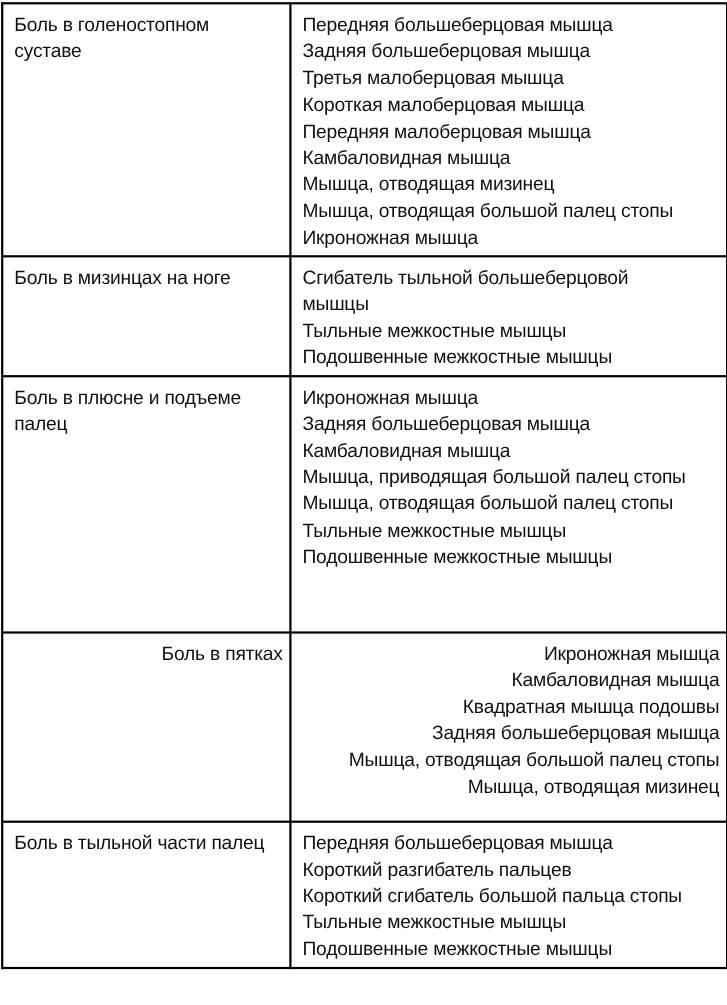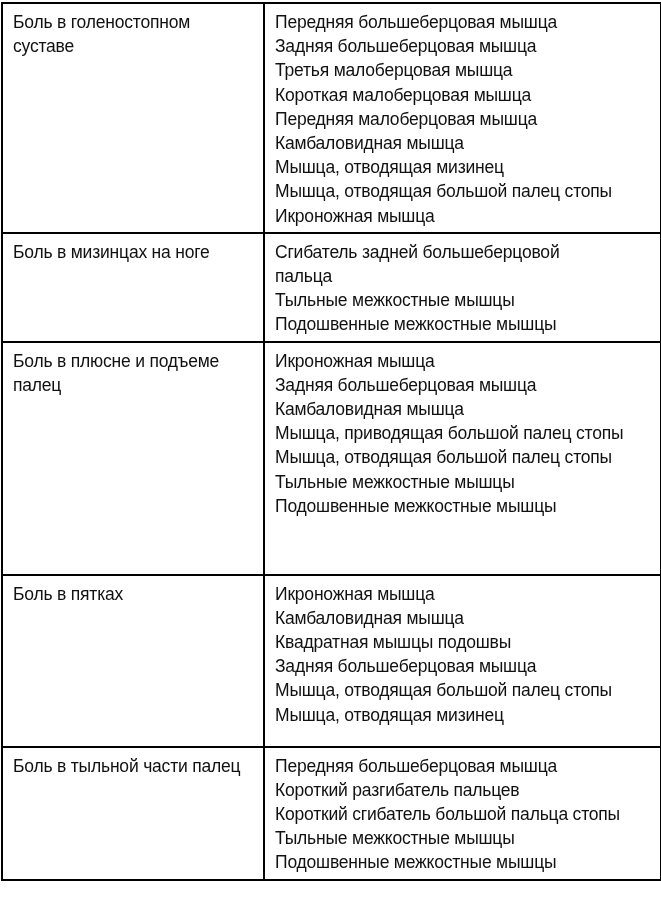--- a/index.html
+++ b/index.html
@@ -62,49 +62,49 @@
             <div class="cell-line">Мышца, отводящая мизинец</div>
             <div class="cell-line">Мышца, отводящая большой палец стопы</div>
             <div class="cell-line">Икроножная мышца</div>
           </td>
         </tr>
         <tr style="height: 107px;">
           <td class="col-location">
             <div class="cell-line">Боль в мизинцах на ноге</div>
           </td>
           <td class="col-muscles">
-            <div class="cell-line">Сгибатель задней большеберцовой</div>
-            <div class="cell-line">пальца</div>
+            <div class="cell-line">Сгибатель тыльной большеберцовой</div>
+            <div class="cell-line">мышцы</div>
             <div class="cell-line">Тыльные межкостные мышцы</div>
             <div class="cell-line">Подошвенные межкостные мышцы</div>
           </td>
         </tr>
         <tr style="height: 233px;">
           <td class="col-location">
             <div class="cell-line">Боль в плюсне и подъеме</div>
             <div class="cell-line">палец</div>
           </td>
           <td class="col-muscles">
             <div class="cell-line">Икроножная мышца</div>
             <div class="cell-line">Задняя большеберцовая мышца</div>
             <div class="cell-line">Камбаловидная мышца</div>
             <div class="cell-line">Мышца, приводящая большой палец стопы</div>
             <div class="cell-line">Мышца, отводящая большой палец стопы</div>
             <div class="cell-line">Тыльные межкостные мышцы</div>
             <div class="cell-line">Подошвенные межкостные мышцы</div>
           </td>
         </tr>
-        <tr style="height: 172px;">
+        <tr style="height: 172px; text-align: right;">
           <td class="col-location">
             <div class="cell-line">Боль в пятках</div>
           </td>
           <td class="col-muscles">
             <div class="cell-line">Икроножная мышца</div>
             <div class="cell-line">Камбаловидная мышца</div>
-            <div class="cell-line">Квадратная мышцы подошвы</div>
+            <div class="cell-line">Квадратная мышца подошвы</div>
             <div class="cell-line">Задняя большеберцовая мышца</div>
             <div class="cell-line">Мышца, отводящая большой палец стопы</div>
             <div class="cell-line">Мышца, отводящая мизинец</div>
           </td>
         </tr>
         <tr style="height: 122px;">
           <td class="col-location">
             <div class="cell-line">Боль в тыльной части палец</div>
           </td>
           <td class="col-muscles">

